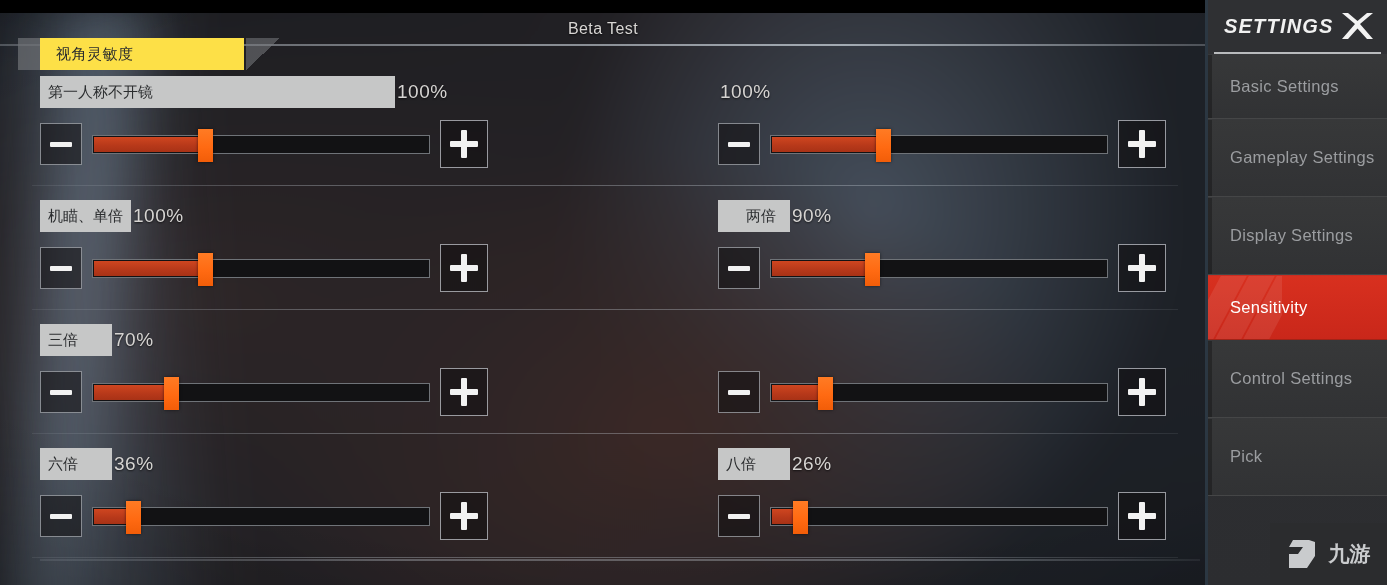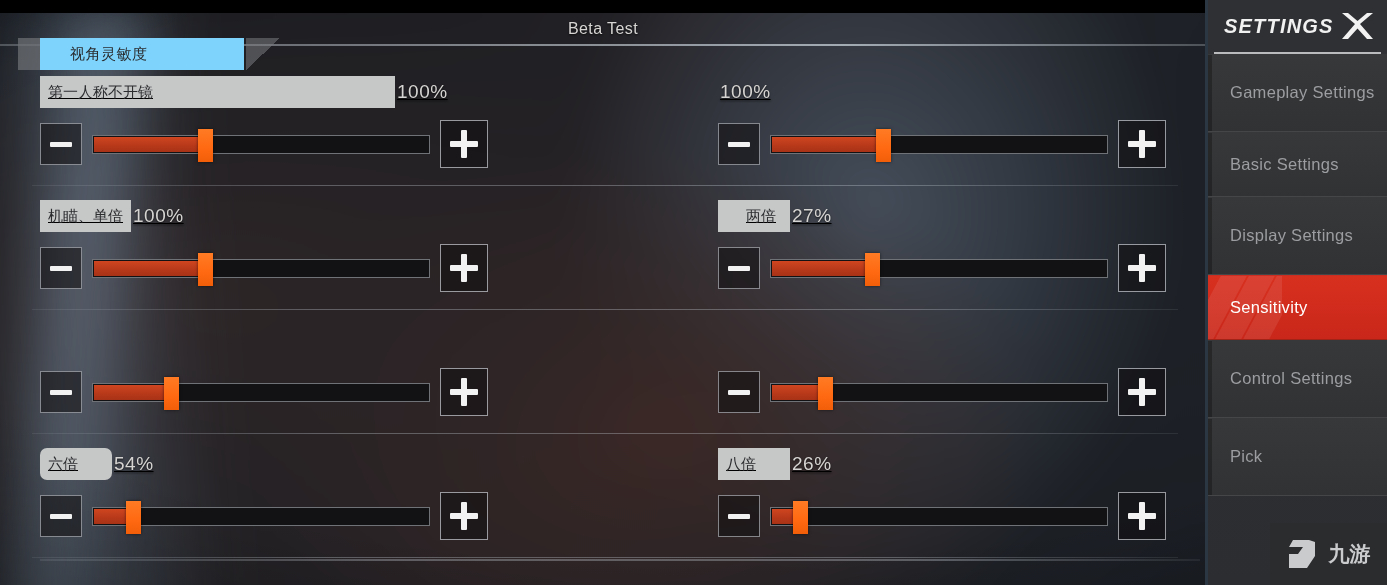--- a/index.html
+++ b/index.html
@@ -70,22 +70,22 @@
     background:linear-gradient(90deg,rgba(190,196,204,.30) 0%,rgba(198,206,214,.62) 45%,rgba(205,214,222,.72) 70%,rgba(190,196,204,.30) 100%);
   }
   
   .tab-wrap{position:absolute;left:18px;top:38px;z-index:5;height:32px;}
   .tab-shoulder{
     position:absolute;left:0;top:0;width:28px;height:32px;
     background:rgba(110,112,116,.72);
   }
   .tab-main{
     position:absolute;left:22px;top:0;height:32px;min-width:204px;
-    background:#7dd3fc;
-    display:flex;align-items:center;padding:0 30px;
+    background:#fde047;
+    display:flex;align-items:center;padding:0 16px;
   }
   .tab-main span{
     color:#2a2c2e;font-size:15px;letter-spacing:.5px;
     font-family:"DejaVu Sans","Liberation Sans",sans-serif;
   }
   .tab-slant{
     position:absolute;left:228px;top:0;width:34px;height:32px;
     background:linear-gradient(to bottom right, rgba(120,122,126,.55) 0%,rgba(120,122,126,.55) 50%,rgba(0,0,0,0) 50%);
   }
   
@@ -96,21 +96,21 @@
     position:relative;height:124px;
   }
   .row .hr{
     position:absolute;left:32px;right:28px;bottom:0;height:1px;
     background:linear-gradient(90deg,rgba(190,198,206,.10) 0%,rgba(200,208,216,.34) 25%,rgba(200,208,216,.34) 75%,rgba(190,198,206,.10) 100%);
   }
   .cell{position:absolute;top:0;width:460px;height:124px;}
   .cell.left{left:32px;}
   .cell.right{left:710px;}
   .label-line{
-    position:absolute;left:8px;top:14px;display:flex;align-items:center;height:32px;text-decoration:underline;
+    position:absolute;left:8px;top:14px;display:flex;align-items:center;height:32px;
   }
   .label-box{
     background:#c6c7c7;height:32px;display:flex;align-items:center;padding:0 8px;
     min-width:62px;
   }
   .label-box span{
     color:#2b2d2f;font-size:15px;white-space:nowrap;
     font-family:"DejaVu Sans","Liberation Sans",sans-serif;
   }
   .pct{
@@ -312,21 +312,21 @@
               <span class="bar-h"></span>
               <span class="bar-v"></span>
             </div>
           </div>
         </div>
         <div class="cell right">
           <div class="label-line">
             <div class="label-box" style="min-width: 72px; padding-left: 28px;">
               <span>两倍</span>
             </div>
-            <div class="pct">27%</div>
+            <div class="pct">90%</div>
           </div>
           <div class="control">
             <div class="step">
               <span class="bar-h"></span>
             </div>
             <div class="track-wrap">
               <div class="track">
                 <div class="fill" style="width: calc(30% - 2px);"></div>
                 <div class="thumb" style="left: 30%;"></div>
               </div>
@@ -334,20 +334,26 @@
             <div class="step plus">
               <span class="bar-h"></span>
               <span class="bar-v"></span>
             </div>
           </div>
         </div>
         <div class="hr"></div>
       </div>
       <div class="row">
         <div class="cell left">
+          <div class="label-line">
+            <div class="label-box" style="min-width: 72px;">
+              <span>三倍</span>
+            </div>
+            <div class="pct">70%</div>
+          </div>
           <div class="control">
             <div class="step">
               <span class="bar-h"></span>
             </div>
             <div class="track-wrap">
               <div class="track">
                 <div class="fill" style="width: calc(23.3333% - 2px);"></div>
                 <div class="thumb" style="left: 23.3333%;"></div>
               </div>
             </div>
@@ -372,24 +378,24 @@
               <span class="bar-h"></span>
               <span class="bar-v"></span>
             </div>
           </div>
         </div>
         <div class="hr"></div>
       </div>
       <div class="row">
         <div class="cell left">
           <div class="label-line">
-            <div class="label-box" style="min-width: 72px; border-radius: 7px;">
+            <div class="label-box" style="min-width: 72px;">
               <span>六倍</span>
             </div>
-            <div class="pct">54%</div>
+            <div class="pct">36%</div>
           </div>
           <div class="control">
             <div class="step">
               <span class="bar-h"></span>
             </div>
             <div class="track-wrap">
               <div class="track">
                 <div class="fill" style="width: calc(12% - 2px);"></div>
                 <div class="thumb" style="left: 12%;"></div>
               </div>
@@ -431,27 +437,27 @@
 
   <div class="sidebar">
     <div class="sb-head">
       <div class="ttl">SETTINGS</div>
       <svg class="x-icon" viewBox="0 0 36 30">
         <path d="M3 2 L16 13 L3 28 L9 28 L18.5 17.5 L28 28 L34 28 L21 13 L34 2 L28 2 L18.5 10 L9 2 Z" fill="#f2f2f2"></path>
       </svg>
     </div>
     <div class="sb-rule"></div>
     <div id="sb-list">
+        <div class="sb-item">
+          <div class="sb-accent"></div>
+          <span>Basic Settings</span>
+        </div>
         <div class="sb-item tall">
           <div class="sb-accent"></div>
           <span>Gameplay Settings</span>
-        </div>
-        <div class="sb-item">
-          <div class="sb-accent"></div>
-          <span>Basic Settings</span>
         </div>
         <div class="sb-item tall">
           <div class="sb-accent"></div>
           <span>Display Settings</span>
         </div>
         <div class="sb-item active">
           <div class="chev">
             <i></i>
             <i></i>
             <i></i>

